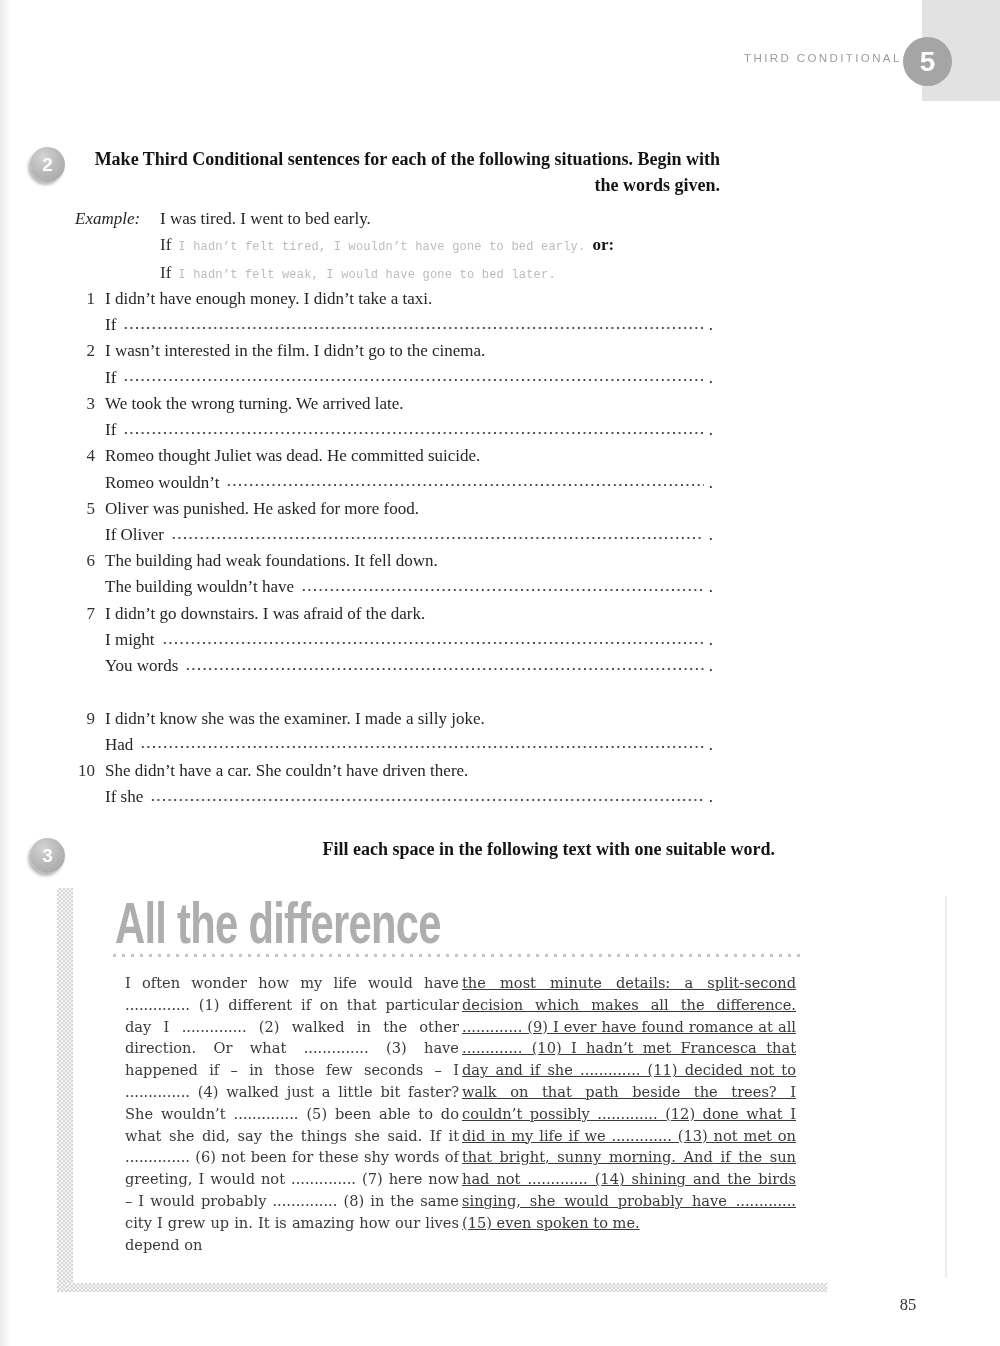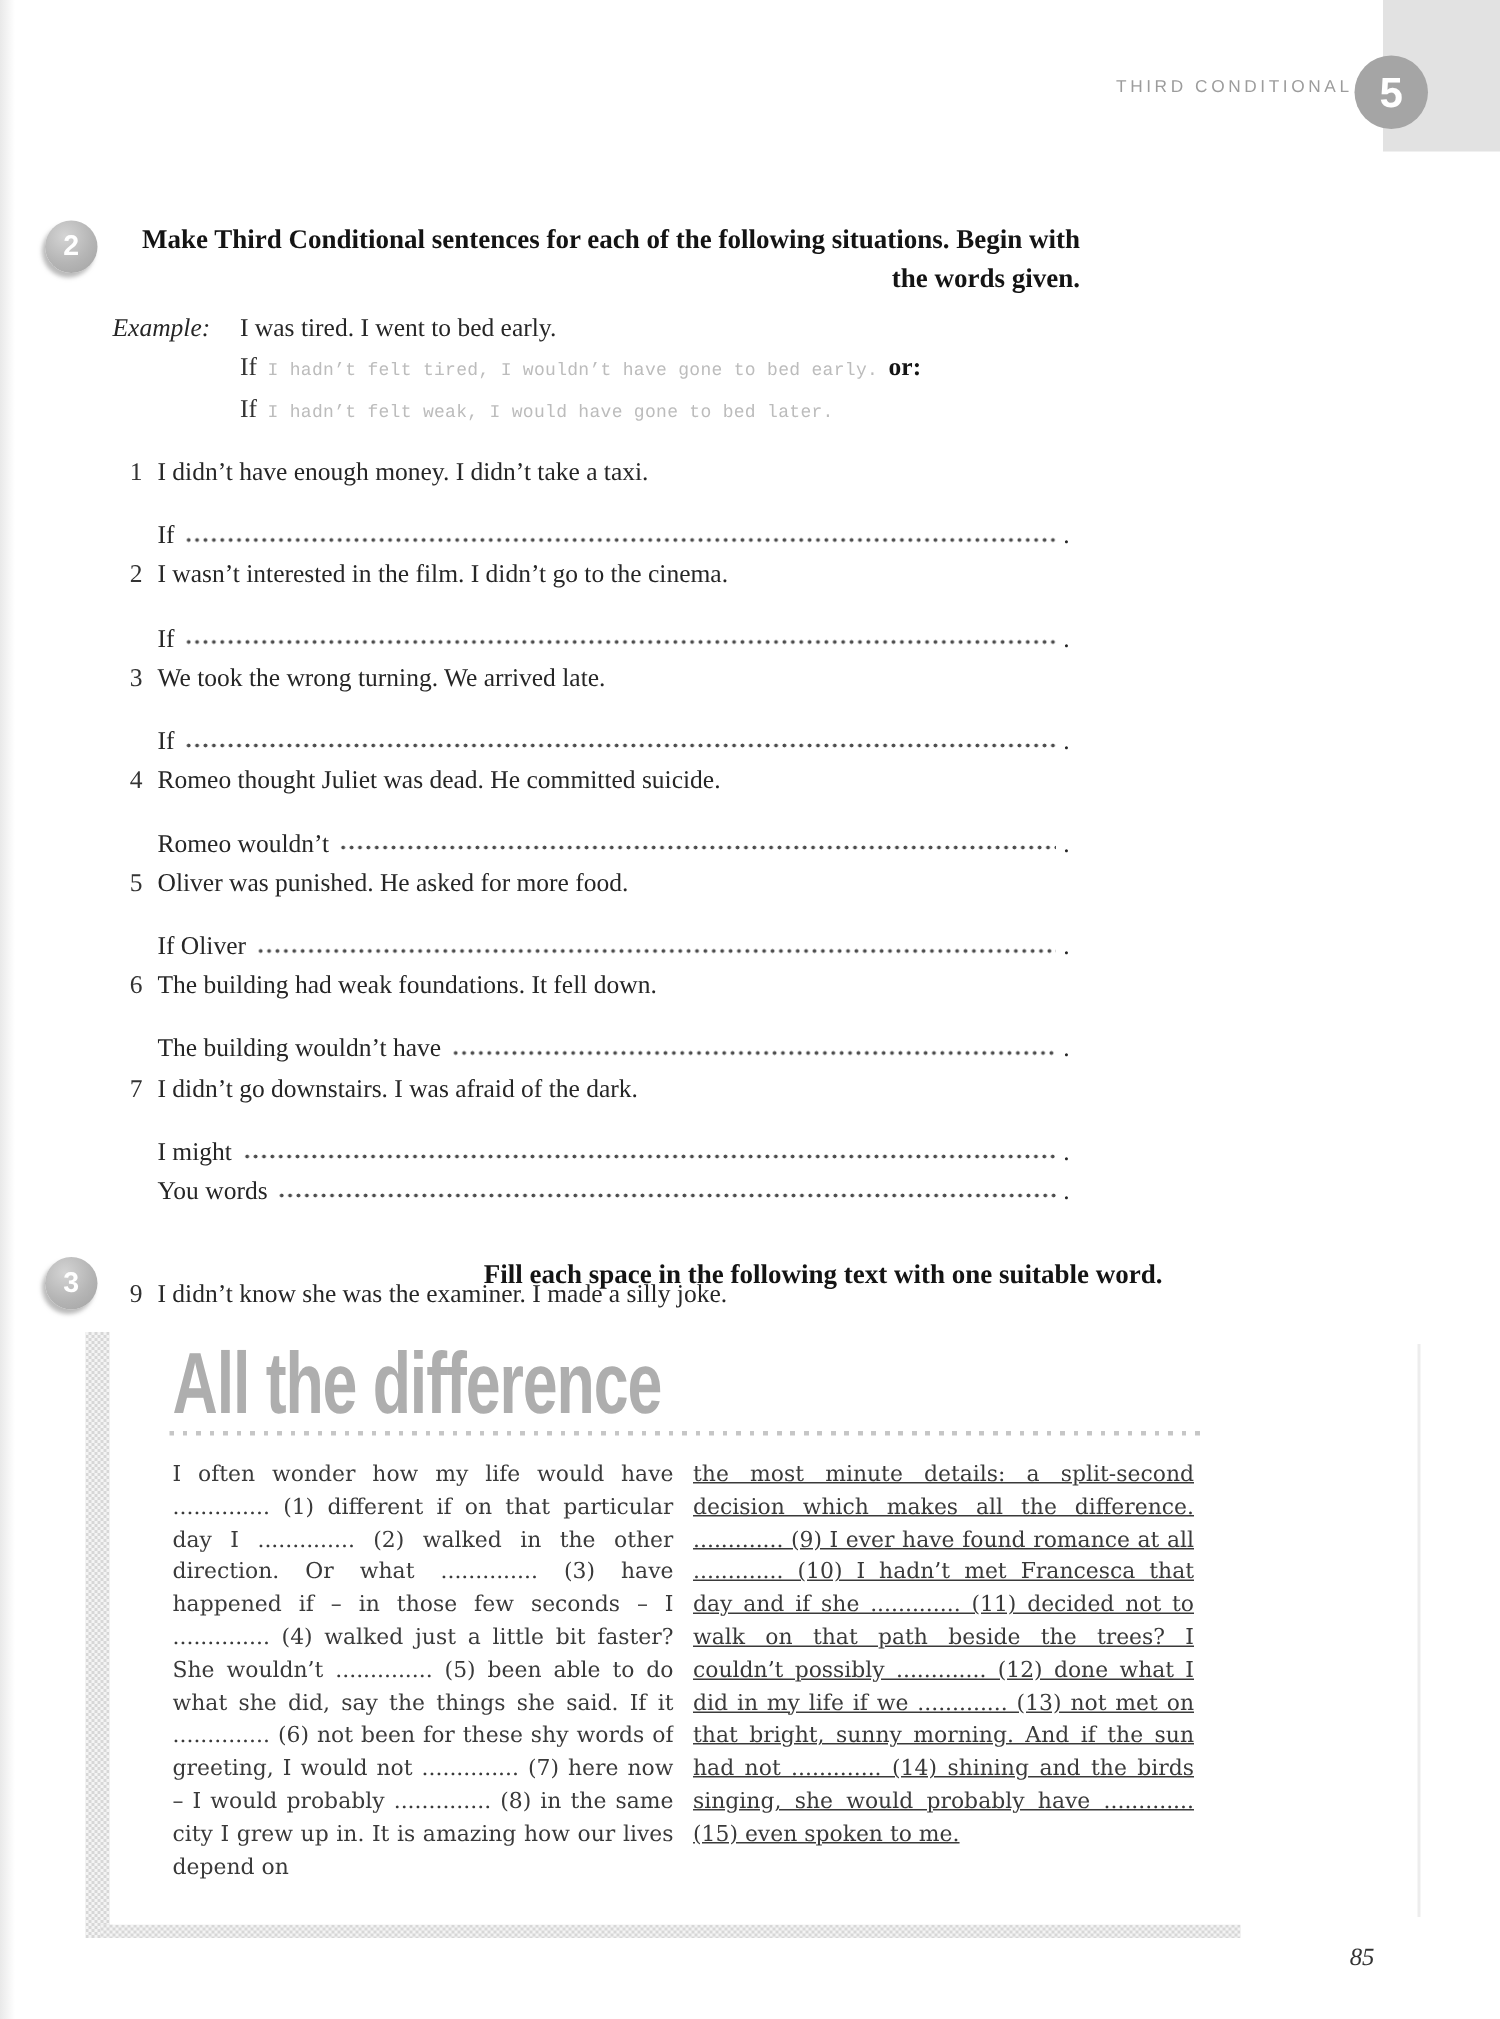--- a/index.html
+++ b/index.html
@@ -47,53 +47,53 @@
   .ex-label { font-style:italic; display:inline-block; width:85px; color:#262626; }
   .indent { padding-left:85px; }
   .if-word { color:#333333; margin-right:7px; }
   .hand { font-family:Liberation Mono, monospace; font-size:12px; color:#bcbcbc;
     letter-spacing:0.2px; margin-right:7px; }
   .or-word { font-weight:bold; color:#141414; }
 
   
   .items { position:absolute; left:65px; top:286px; width:648px; }
   .item { height:52.45px; }
-  .line { line-height:26.2px; font-size:17px; color:#262626;margin-top:16px; }
+  .line { line-height:26.2px; font-size:17px; color:#262626; }
   .num { display:inline-block; width:30px; text-align:right; margin-right:10px; color:#333333; }
   .ans { display:flex; align-items:baseline; padding-left:40px; }
   .pre { white-space:nowrap; color:#262626; }
   .leader { flex:1; align-self:stretch; margin:0 5px 0 7px;
     background-image:radial-gradient(circle, #4d4d4d 1.05px, transparent 1.5px);
     background-size:5.6px 10px; background-repeat:repeat-x; background-position:0 66%; }
   .terminal { color:#262626; }
 
   
   .artbox { position:absolute; left:75px; top:888px; width:872px; height:395px;
     background:#ffffff; }
   .art-title { position:absolute; left:40px; top:6px;
     font-family:"Liberation Sans", sans-serif; font-weight:bold; font-size:58px;
     line-height:58px; letter-spacing:-1px; color:#aeaeae;
     transform:scaleX(0.72); transform-origin:left center; white-space:nowrap; }
   .art-rule { position:absolute; left:38px; top:66px; width:690px; height:3px;
     background:repeating-linear-gradient(90deg,#c6c6c6 0 3px, transparent 3px 9px); }
   .art-col { position:absolute; top:84px; width:334px; height:302px;
     font-family:"DejaVu Serif", serif; font-size:14.6px; line-height:21.8px;
     color:#3a3a3a; text-align:justify; overflow:hidden; }
-  .col1 { left:40px; }
+  .col1 { left:50px; }
   .col2 { left:387px;text-decoration:underline; }
   .art-right-edge { position:absolute; right:0; top:8px; width:2px; height:382px;
     background:#ededed; }
 
   .halftone { background:repeating-conic-gradient(#d7d7d7 0% 25%, #f4f4f4 0% 50%);
     background-size:4px 4px; }
   .shadow-left { position:absolute; left:57px; top:888px; width:16px; height:404px; }
   .shadow-bottom { position:absolute; left:67px; top:1283px; width:760px; height:9px; }
 
   .page-number { position:absolute; left:886px; top:1295px; width:44px;
-    text-align:center; font-size:16.5px; color:#333333;font-style:italic; }
+    text-align:center; font-size:16.5px; color:#333333; }
 </style>
 </head>
 <body>
 
 <div class="page-edge"></div>
 
 <div class="chapter-block"></div>
 <div class="chapter-label">THIRD CONDITIONAL</div>
 <div class="chapter-circle">5</div>
 

